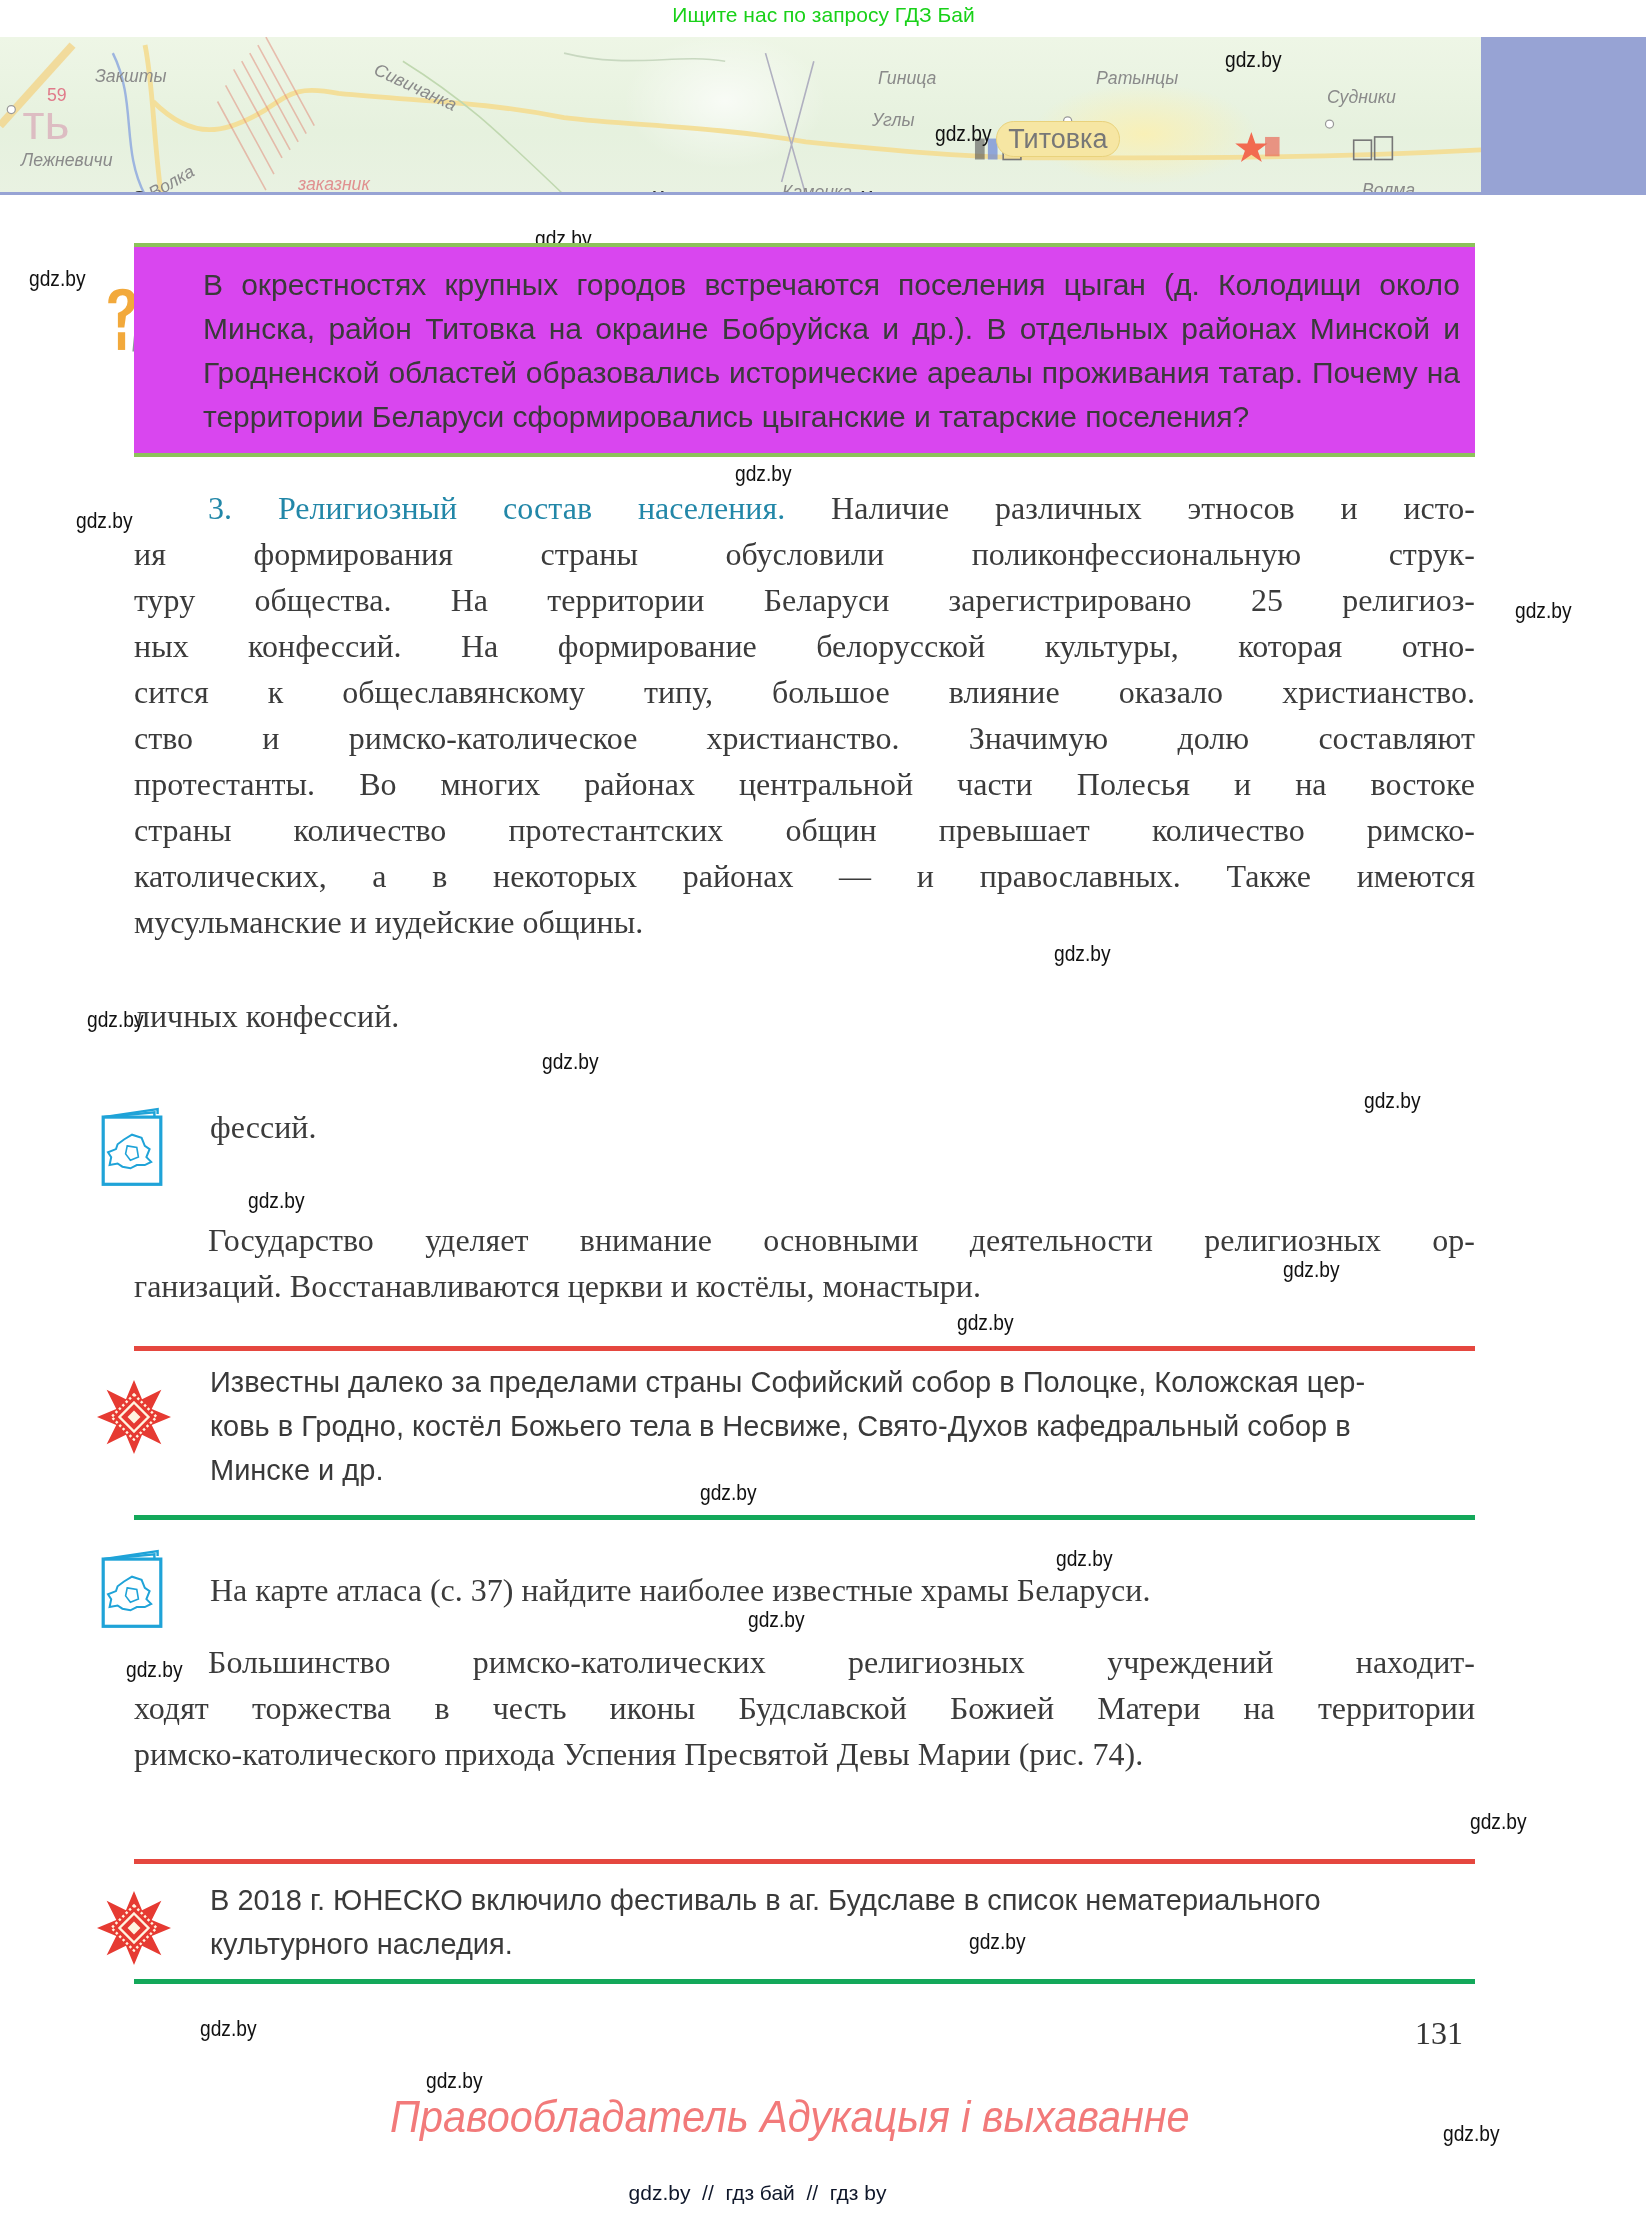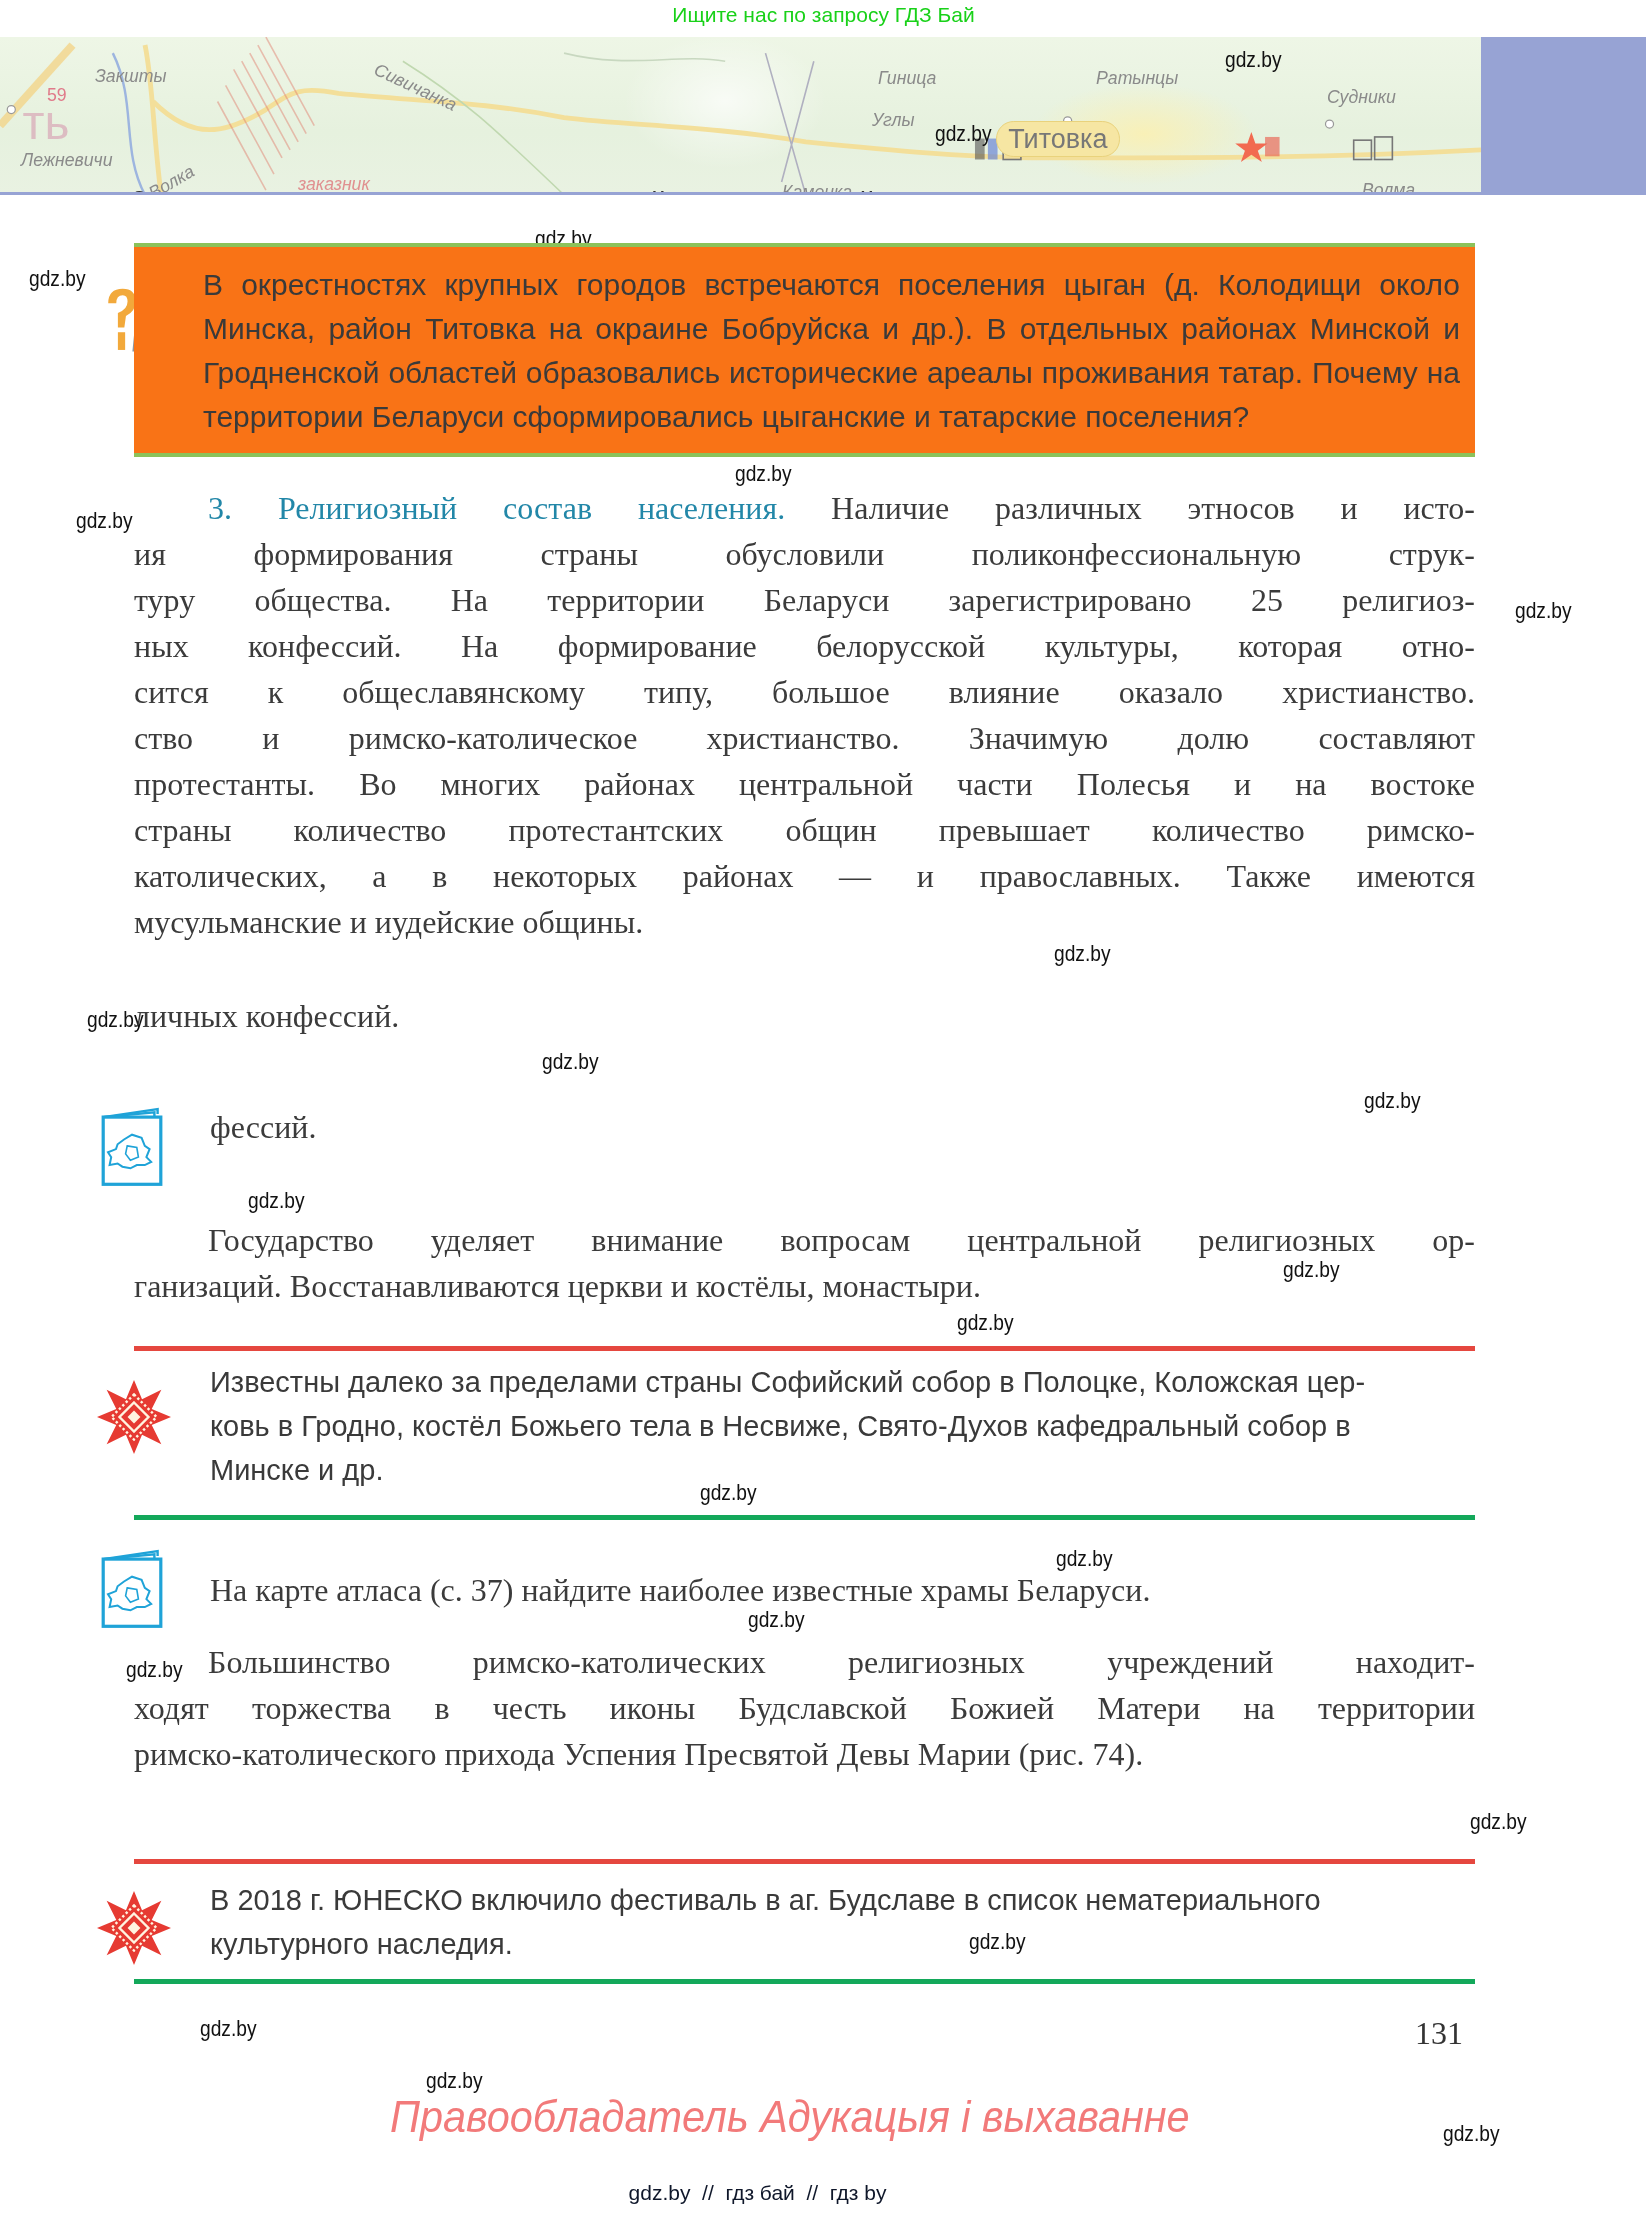--- a/index.html
+++ b/index.html
@@ -21,21 +21,21 @@
   .header-map svg { position: absolute; left: 0; top: 0; }
   .header-side { top: 37px; left: 1481px; width: 165px; height: 158px; background: #97a3d4; }
   .header-bottom { top: 192px; left: 0; width: 1481px; height: 3.2px; background: #97a3d4; }
   .chapter-title { top: 150px; left: 131px; font-size: 29px; color: #333; font-family: "Liberation Sans", sans-serif; letter-spacing: 0.2px; }
   .city-label { top: 84px; left: 996px; padding: 1.6px 11.3px; border-radius: 17.7px; background: #f6e6a3; color: #777; font-size: 27px; border: 1.6px solid #e9d27c; }
   .map-label { color: #8a8a8a; font-size: 17.7px; font-style: italic; }
   .wm { color: #111; font-size: 22.6px; font-family: "Liberation Sans", sans-serif; transform: scaleX(0.85); transform-origin: left top; }
 
   .question-box {
     top: 243px; left: 134px; width: 1341px; height: 206px;
-    background: #f97316; border-top: 4px solid #8cc25a; border-bottom: 4px solid #8cc25a;
+    background: #d946ef; border-top: 4px solid #8cc25a; border-bottom: 4px solid #8cc25a;
   }
   .question-text { position: absolute; left: 69px; top: 16px; width: 1257px; font-size: 30px; line-height: 44px; color: #3a3a3a; text-align: justify; text-align-last: left; font-family: "Liberation Sans", sans-serif; }
   .question-icon { top: 271px; left: 100px; width: 68px; height: 87px; }
 
   .body-text { font-family: "Liberation Serif", serif; font-size: 32px; line-height: 46px; color: #3b3b3b; text-align: justify; text-align-last: justify; }
   .body-text.last { text-align-last: left; }
   .section-heading { color: #2287a8; font-weight: normal; }
   .para { position: absolute; left: 134px; width: 1341px; }
 
   .atlas-icon { width: 64px; height: 81px; }
@@ -160,21 +160,21 @@
     <rect x="4" y="12" width="72" height="84" fill="#fff" stroke="#1fa3d8" stroke-width="4"></rect>
     <path d="M30 40 L40 34 L52 38 L56 48 L62 52 L58 62 L64 68 L56 72 L46 72 L38 76 L28 74 L22 70 L12 72 L14 62 L10 56 L20 52 L22 46 Z" fill="none" stroke="#1fa3d8" stroke-width="2.5"></path>
     <path d="M34 48 L46 50 L48 62 L38 66 L32 58 Z" fill="none" stroke="#1fa3d8" stroke-width="2"></path>
   </svg>
 </div>
 <div class="para" style="top:1107px; left:210px; width:1265px;">
   <div class="atlas-text">фессий.</div>
 </div>
 
 <div class="para" style="top:1217px;">
-  <div class="body-text" style="padding-left:74px;">Государство уделяет внимание вопросам центральной религиозных ор-</div>
+  <div class="body-text" style="padding-left:74px;">Государство уделяет внимание основными деятельности религиозных ор-</div>
   <div class="body-text last">ганизаций. Восстанавливаются церкви и костёлы, монастыри.</div>
 </div>
 
 <div class="rule red" style="top:1346px;"></div>
 <div class="abs ornament" style="left:97px; top:1380px;">
   <svg width="74" height="74" viewBox="0 0 92 92">
     <polygon points="46,0 56,24 80,12 68,36 92,46 68,56 80,80 56,68 46,92 36,68 12,80 24,56 0,46 24,36 12,12 36,24" fill="#e63a32"></polygon>
     <polygon points="46,18 74,46 46,74 18,46" fill="none" stroke="#fff4e0" stroke-width="3" stroke-dasharray="3 3"></polygon>
     <polygon points="46,28 64,46 46,64 28,46" fill="none" stroke="#fff4e0" stroke-width="3"></polygon>
     <polygon points="46,38 54,46 46,54 38,46" fill="#fff4e0"></polygon>

